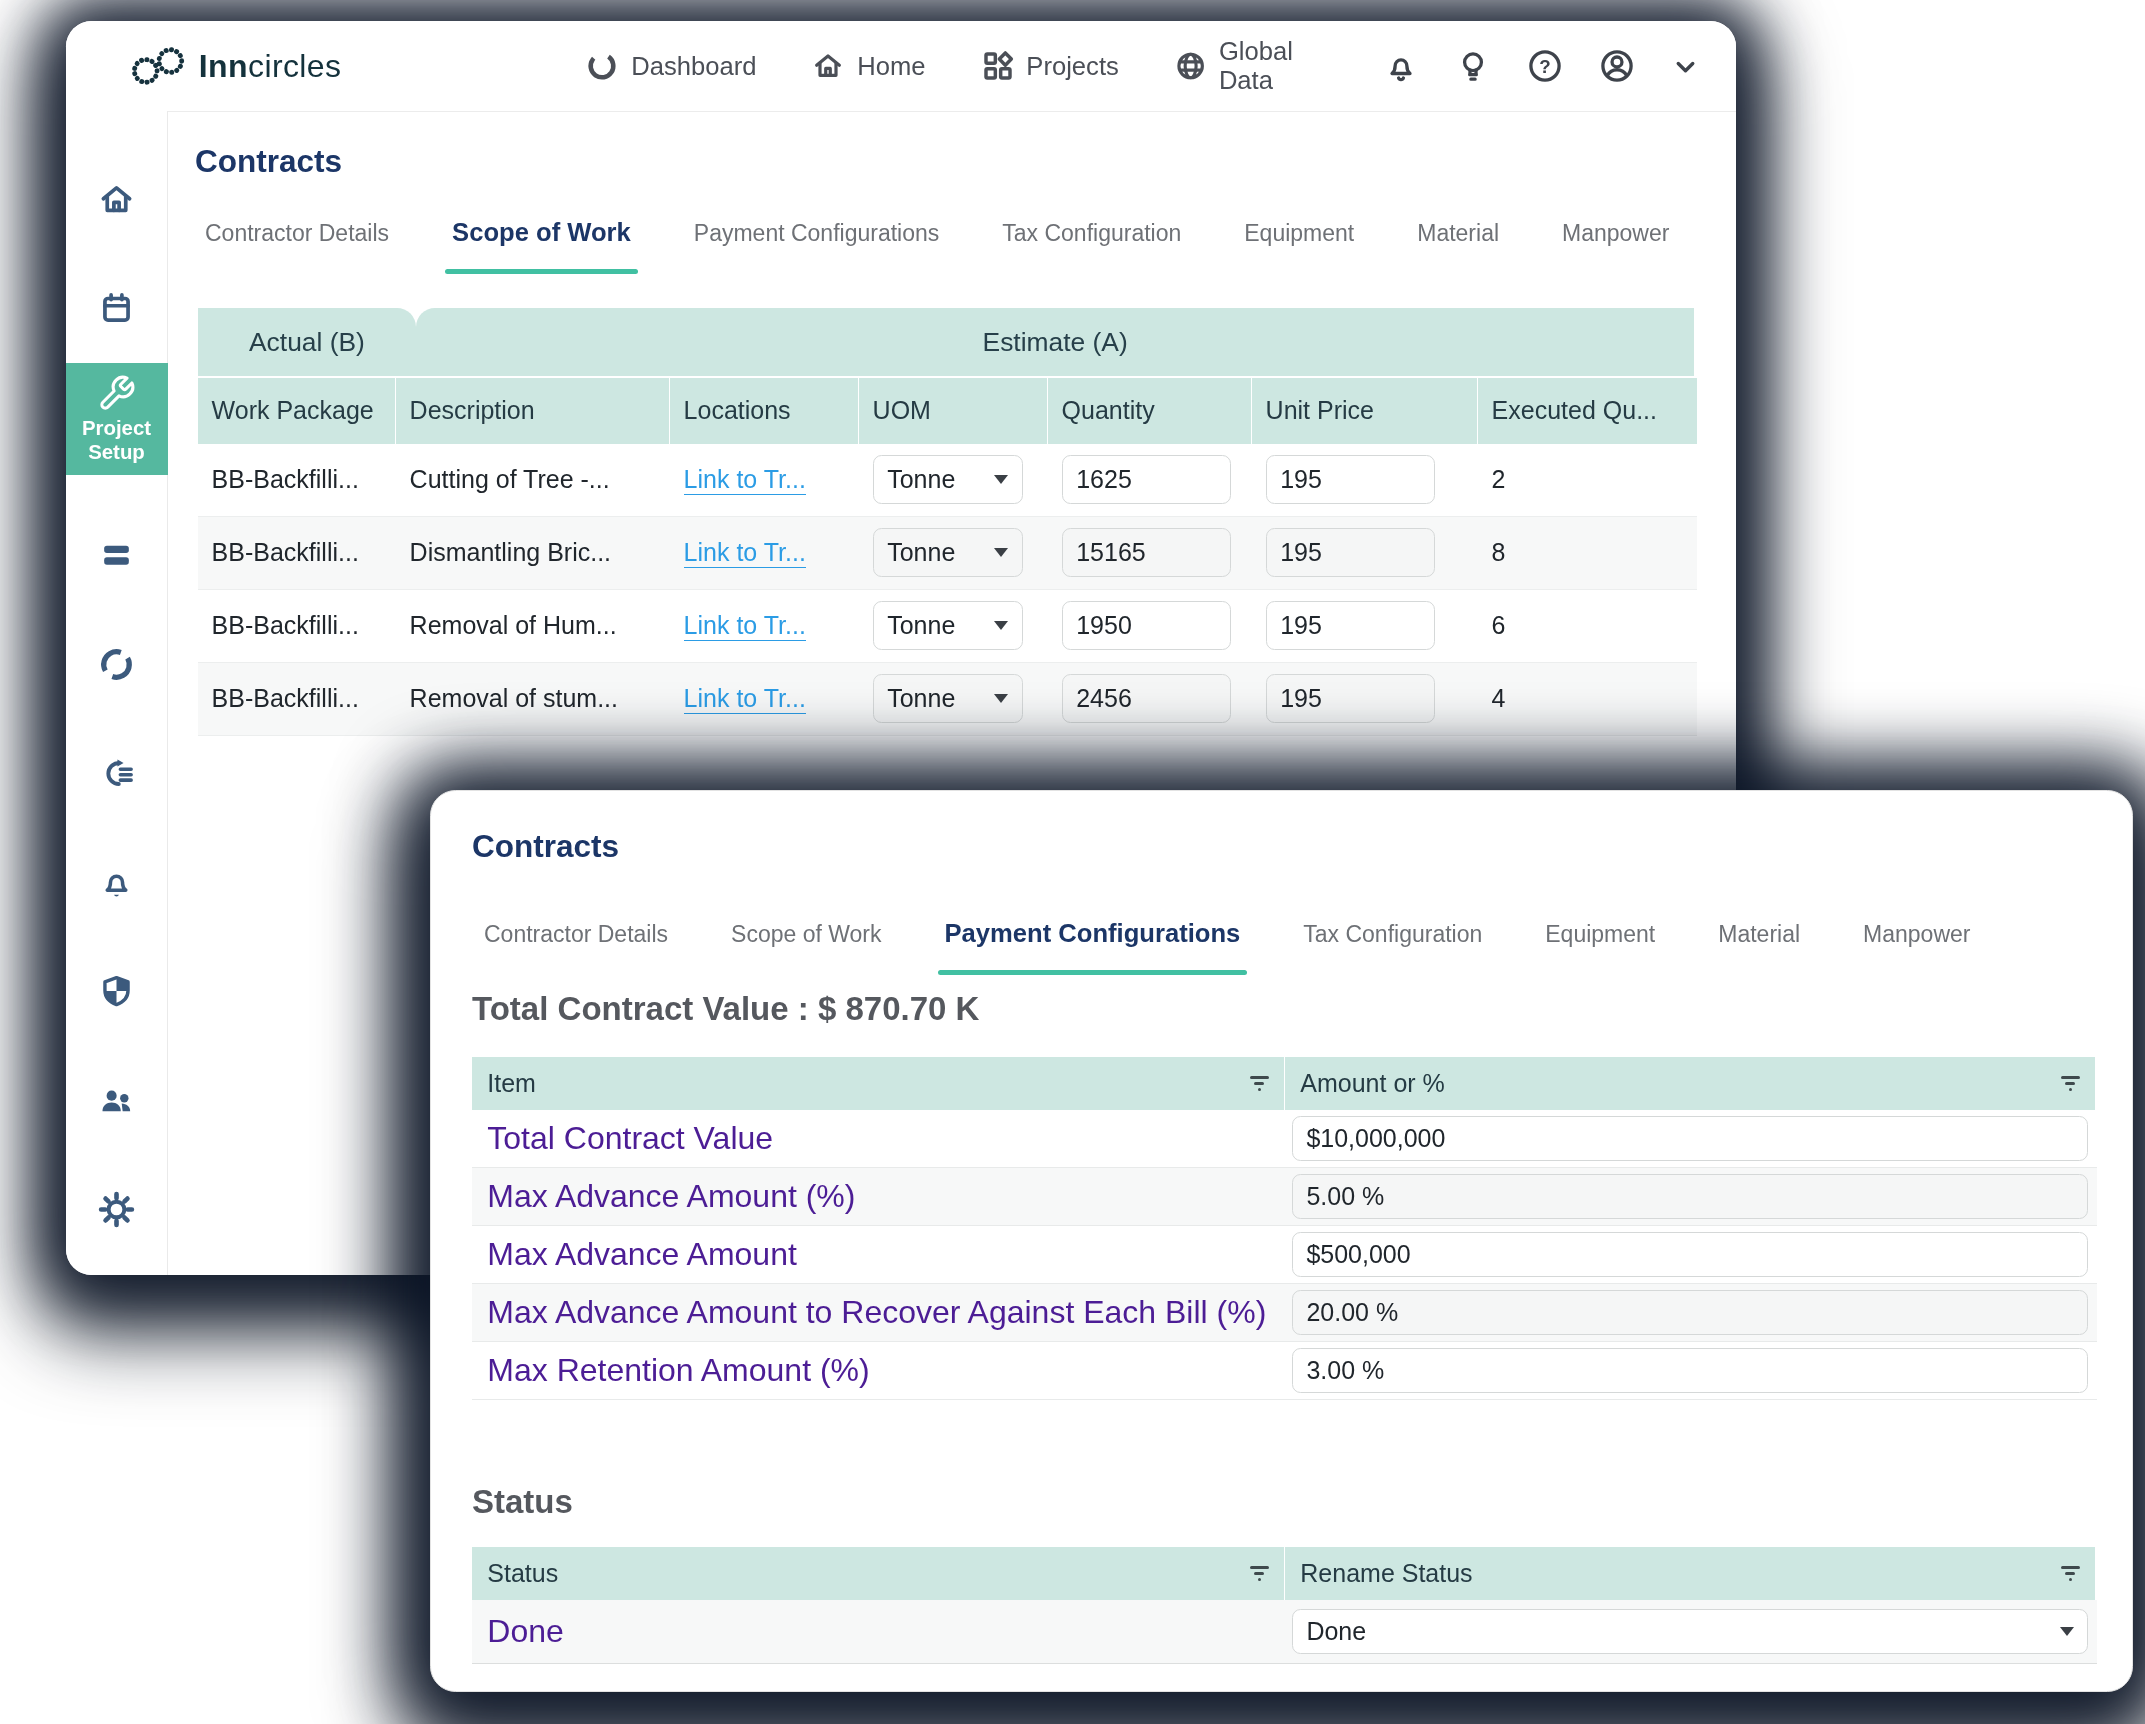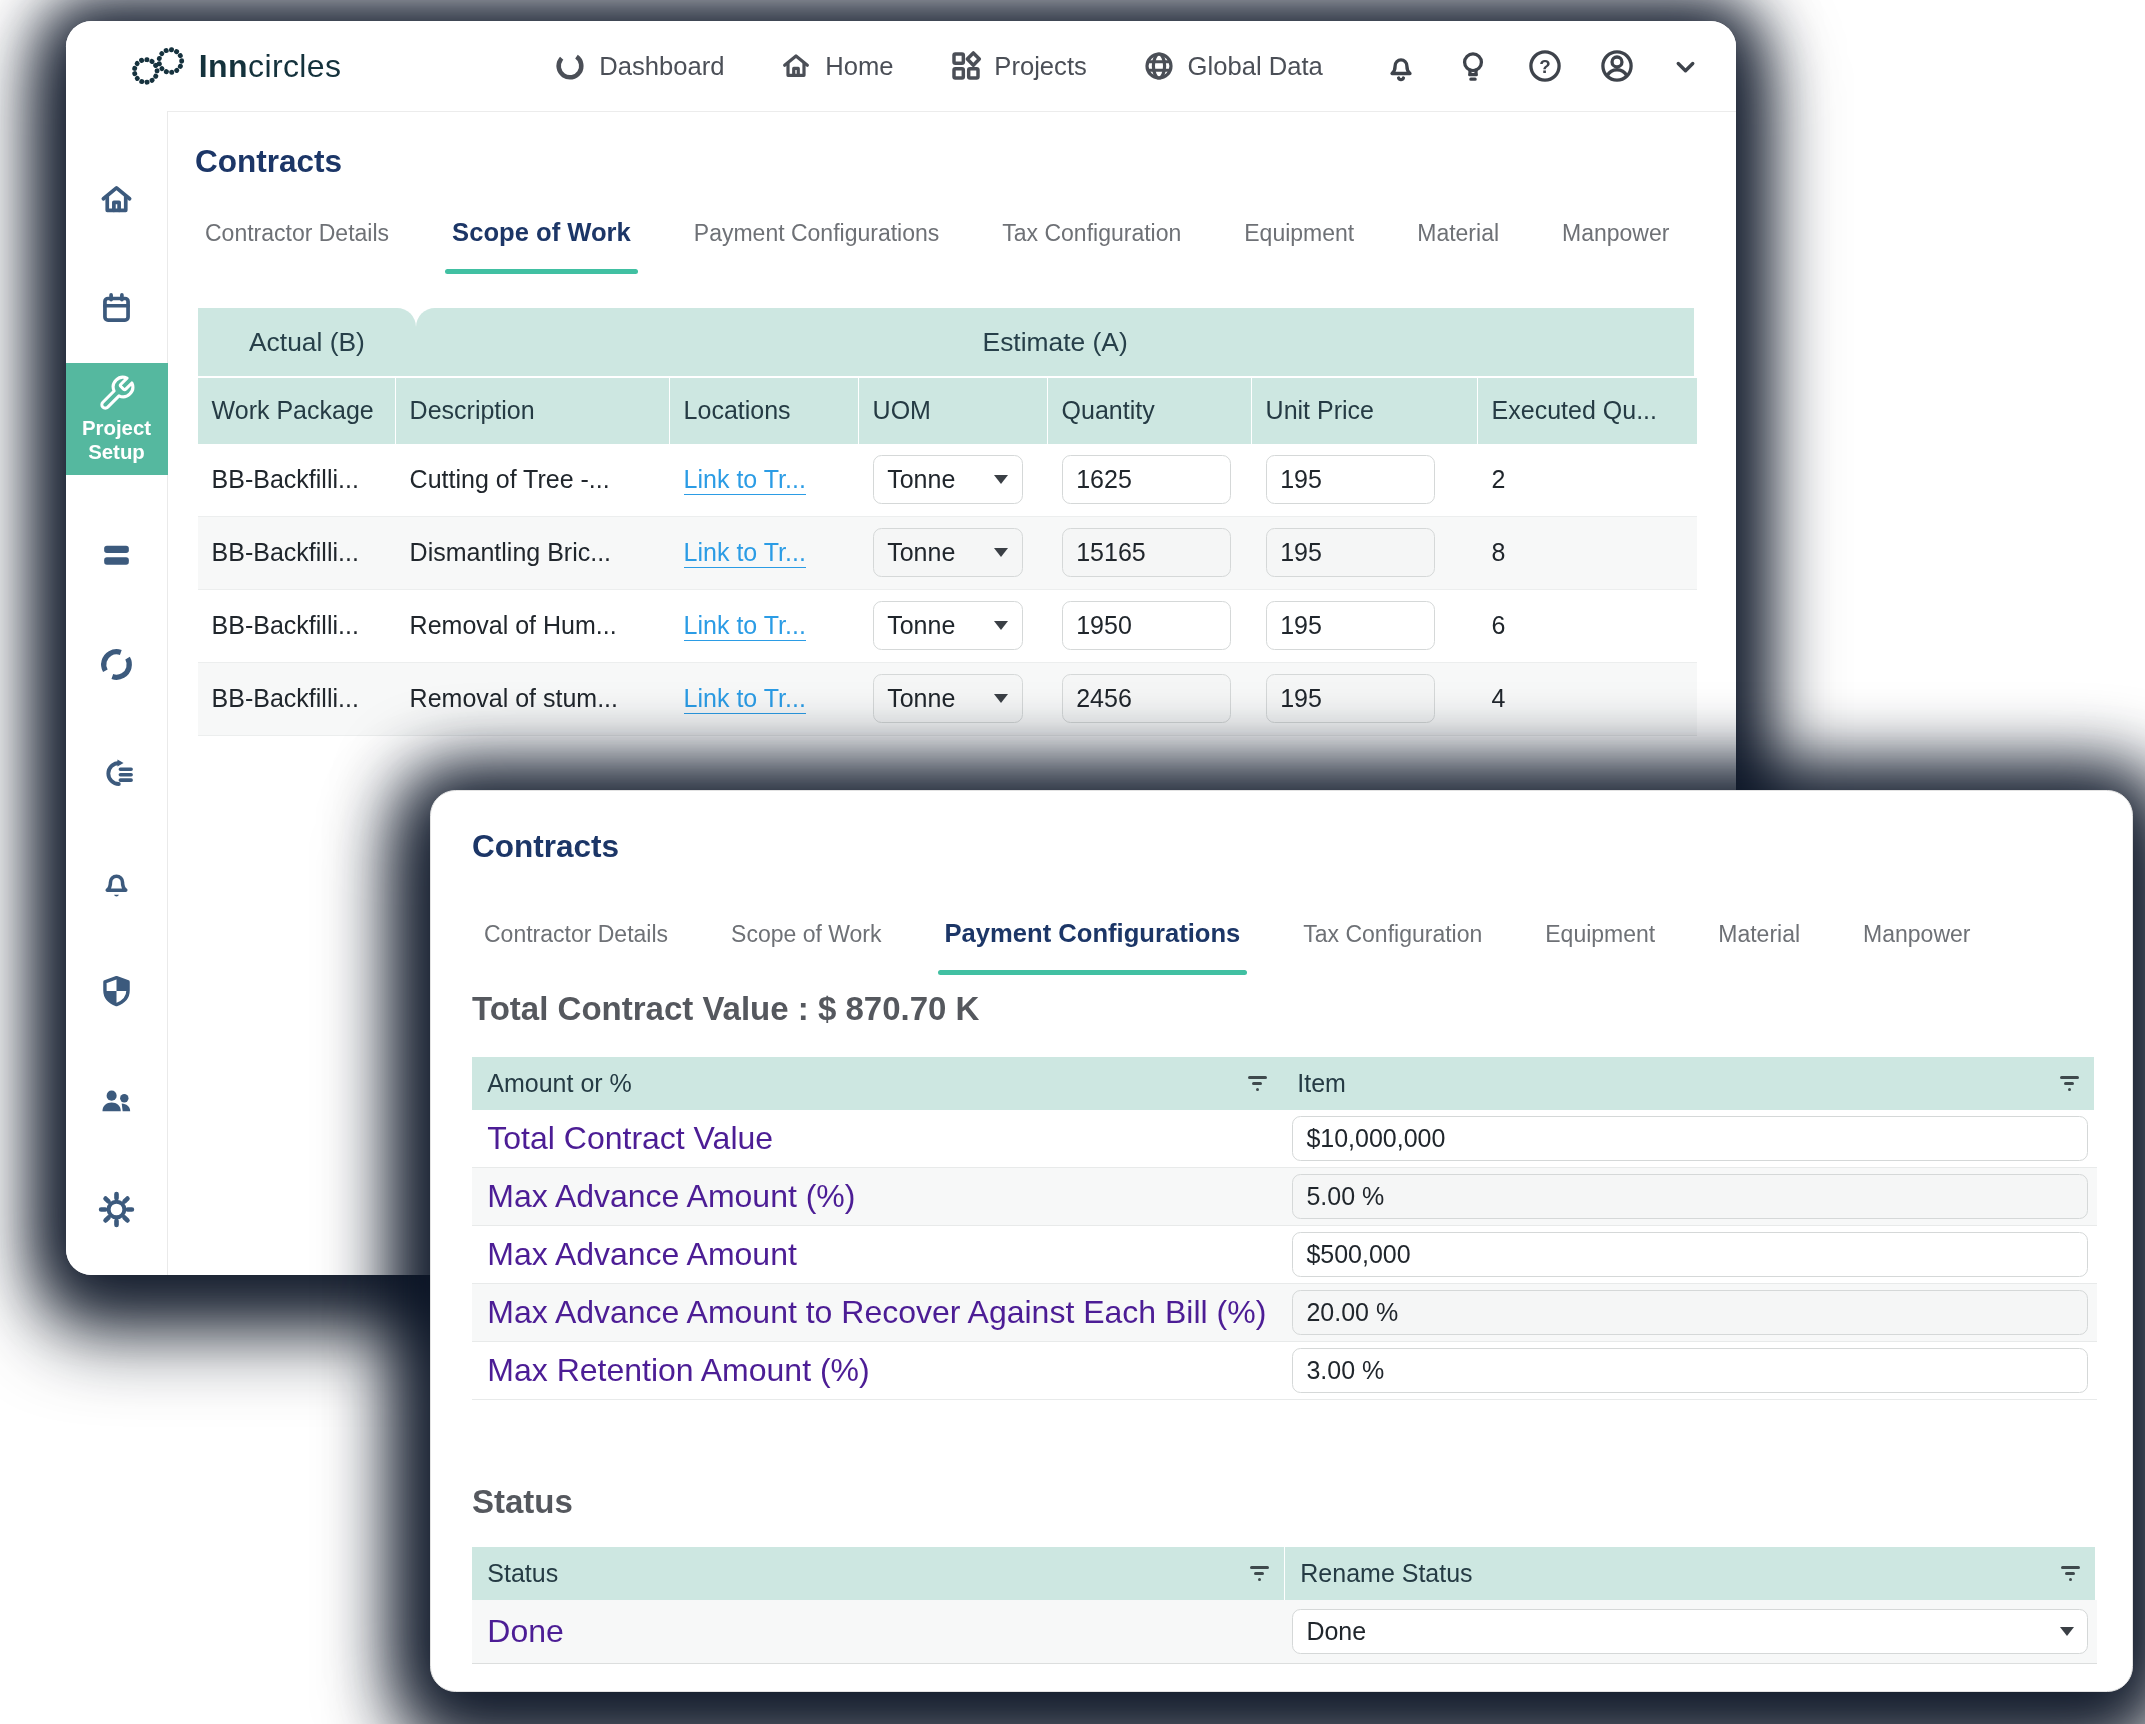--- a/index.html
+++ b/index.html
@@ -8,21 +8,21 @@
 
   
   .card{position:absolute;background:#fff;border-radius:25.6px;}
   .back-card{left:66px;top:21px;width:1670px;height:1254px;
     box-shadow:0 0 60px 22px rgba(12,22,40,0.88), 0 34px 77px 25.6px rgba(8,16,30,0.8);}
   .front-card{left:430px;top:790px;width:1701px;height:900px;z-index:5;border:0.9px solid #e3e3e3;
     box-shadow:0 0 68px 25.6px rgba(12,22,40,0.9), 0 34px 77px 29px rgba(8,16,30,0.82);}
 
   
   .bc-header{position:absolute;top:0;left:0;right:0;height:90px;display:flex;align-items:center;
-    border-bottom:0.9px solid #ececec;border-radius:25.6px 25.6px 0 0;background:#fff;}
+    border-bottom:0.9px solid #ececec;border-radius:25.6px 25.6px 0 0;background:#fff;gap:32px;}
   .logo{margin-left:63px;display:flex;align-items:center;gap:6.8px;}
   .logo-text{font-size:32px;color:#14323c;letter-spacing:0.4px;}
   .logo-text b{font-weight:700;}
   .nav-center{display:flex;gap:56px;margin-left:213px;}
   .nav-item{display:flex;align-items:center;gap:12.8px;font-size:25.6px;color:#4b4f57;cursor:pointer;}
   .nav-item svg{stroke:#4b4f57;}
   .nav-right{margin-left:auto;margin-right:36px;display:flex;gap:36px;align-items:center;}
   .icon-btn{display:flex;align-items:center;justify-content:center;cursor:pointer;}
   .icon-btn svg{stroke:#3e434b;}
 
@@ -374,30 +374,30 @@
       <div class="tab">Tax Configuration</div>
       <div class="tab">Equipment</div>
       <div class="tab">Material</div>
       <div class="tab">Manpower</div>
     </div>
 
     <div class="fc-h1">Total Contract Value : $ 870.70 K</div>
 
     <div class="ftable ft1">
       <div class="fth-row">
-        <div class="fth-cell fth-right">
-          <span>Amount or %</span>
+        <div class="fth-cell fth-left">
+          <span>Item</span>
           <span class="filter-icon">
               <i class="fi1"></i>
               <i class="fi2"></i>
               <i class="fi3"></i>
             </span>
         </div>
-        <div class="fth-cell fth-left">
-          <span>Item</span>
+        <div class="fth-cell fth-right">
+          <span>Amount or %</span>
           <span class="filter-icon">
               <i class="fi1"></i>
               <i class="fi2"></i>
               <i class="fi3"></i>
             </span>
         </div>
       </div>
 
       <div class="ftr">
         <div class="ft-item">Total Contract Value</div>

